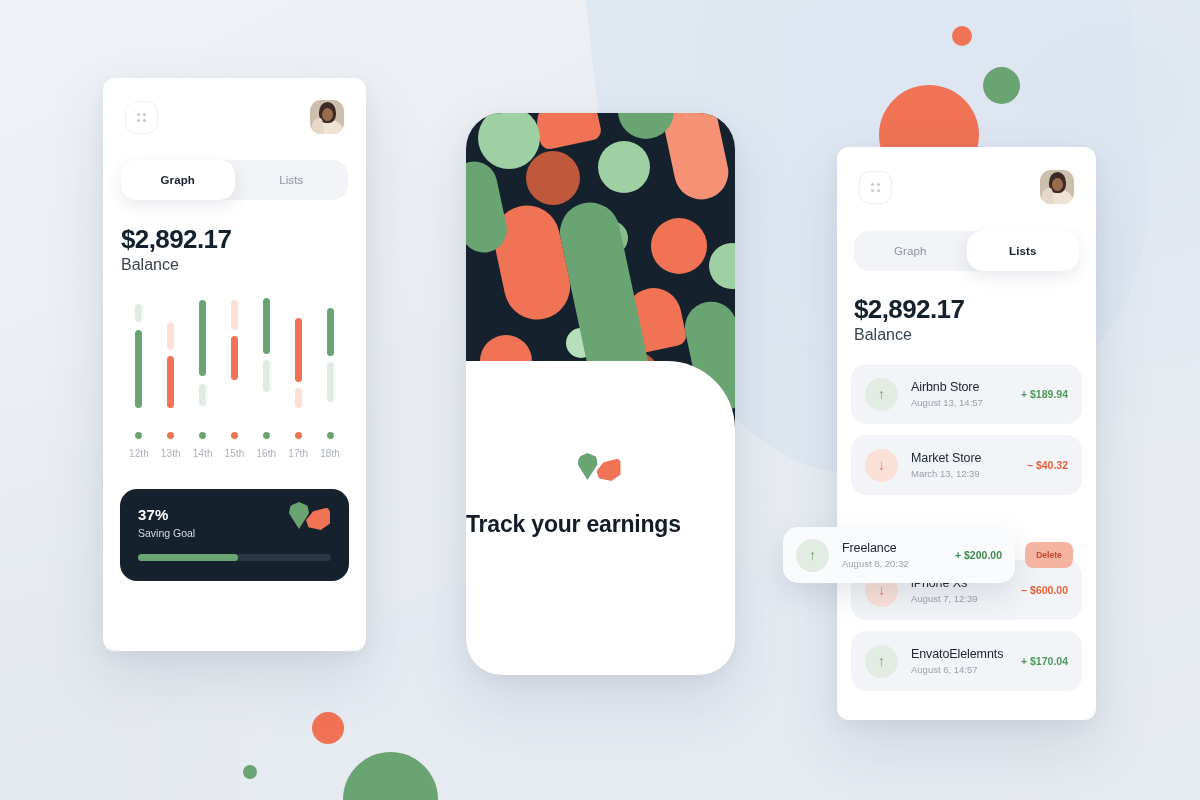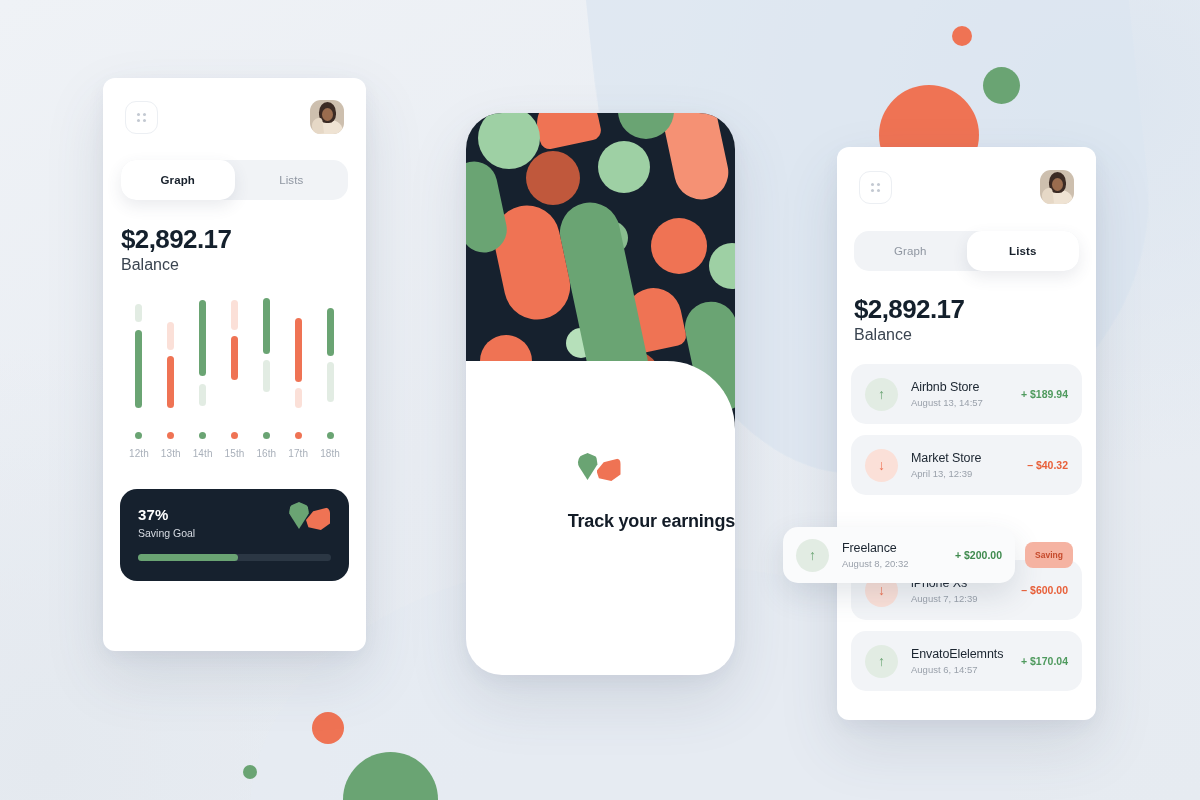--- a/index.html
+++ b/index.html
@@ -120,21 +120,21 @@
 
   
   .pattern { position:absolute; left:0; top:0; width:269px; height:340px;
     background:#16212e; overflow:hidden; }
   .pattern > * { position:absolute; }
   .pat-mask {
     position:absolute; left:0; top:248px; width:269px; height:120px;
     background:#fff;
     border-radius:0 68px 0 0;
   }
-  .p2-title { font-size:18px; font-weight:bold; color:#131c27; text-align:right; letter-spacing:-.2px; }
+  .p2-title { font-size:23px; font-weight:bold; color:#131c27; text-align:left; letter-spacing:-.2px; }
   .p2-sub { font-size:13.5px; color:#8b929c; text-align:center; line-height:1.45; margin-top:9px; }
   .cta {
     width:110px; height:42px; border-radius:13px; background:#6aa473;
     display:flex; align-items:center; justify-content:center;
     color:#fff; font-size:11.5px; font-weight:bold; margin:0 auto;
     box-shadow:0 10px 22px rgba(106,164,115,.35);
   }
 
   
   .tx {
@@ -364,21 +364,21 @@
         <div class="tx-mid">
           <div class="tx-name">Airbnb Store</div>
           <div class="tx-date">August 13, 14:57</div>
         </div>
         <div class="tx-amt" style="color:#4f9a5e;">+ $189.94</div>
       </div>
       <div class="tx">
         <div class="tx-ic" style="background:#fbe0d8;color:#ef7354;">↓</div>
         <div class="tx-mid">
           <div class="tx-name">Market Store</div>
-          <div class="tx-date">April 13, 12:39</div>
+          <div class="tx-date">March 13, 12:39</div>
         </div>
         <div class="tx-amt" style="color:#e8603a;">– $40.32</div>
       </div>
       <div class="tx" style="margin-top: 65px;">
         <div class="tx-ic" style="background:#fbe0d8;color:#ef7354;">↓</div>
         <div class="tx-mid">
           <div class="tx-name">iPhone Xs</div>
           <div class="tx-date">August 7, 12:39</div>
         </div>
         <div class="tx-amt" style="color:#e8603a;">– $600.00</div>
@@ -396,14 +396,14 @@
 
 <div class="swipe-row" id="swipe-row" style="position:absolute; left:783px; top:527px; width:290px;">
   <div class="swipe-card">
     <div class="tx-ic" id="swipe-ic" style="background: rgb(226, 236, 227); color: rgb(106, 164, 115);">↑</div>
     <div class="tx-mid">
       <div class="tx-name">Freelance</div>
       <div class="tx-date">August 8, 20:32</div>
     </div>
     <div class="tx-amt" id="swipe-amt" style="color: rgb(63, 138, 78);">+ $200.00</div>
   </div>
-  <div class="del-btn">Saving</div>
+  <div class="del-btn">Delete</div>
 </div>
 
 </body></html>

